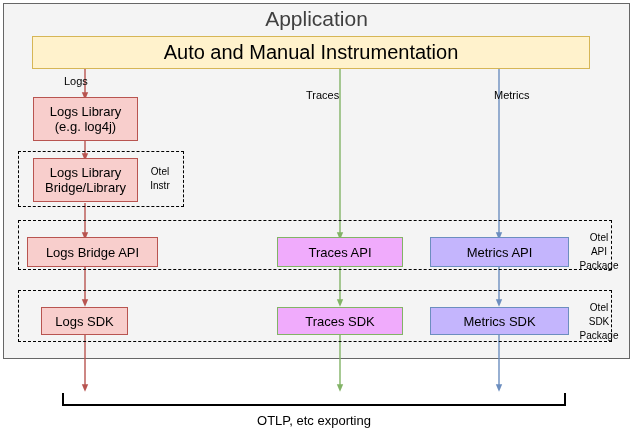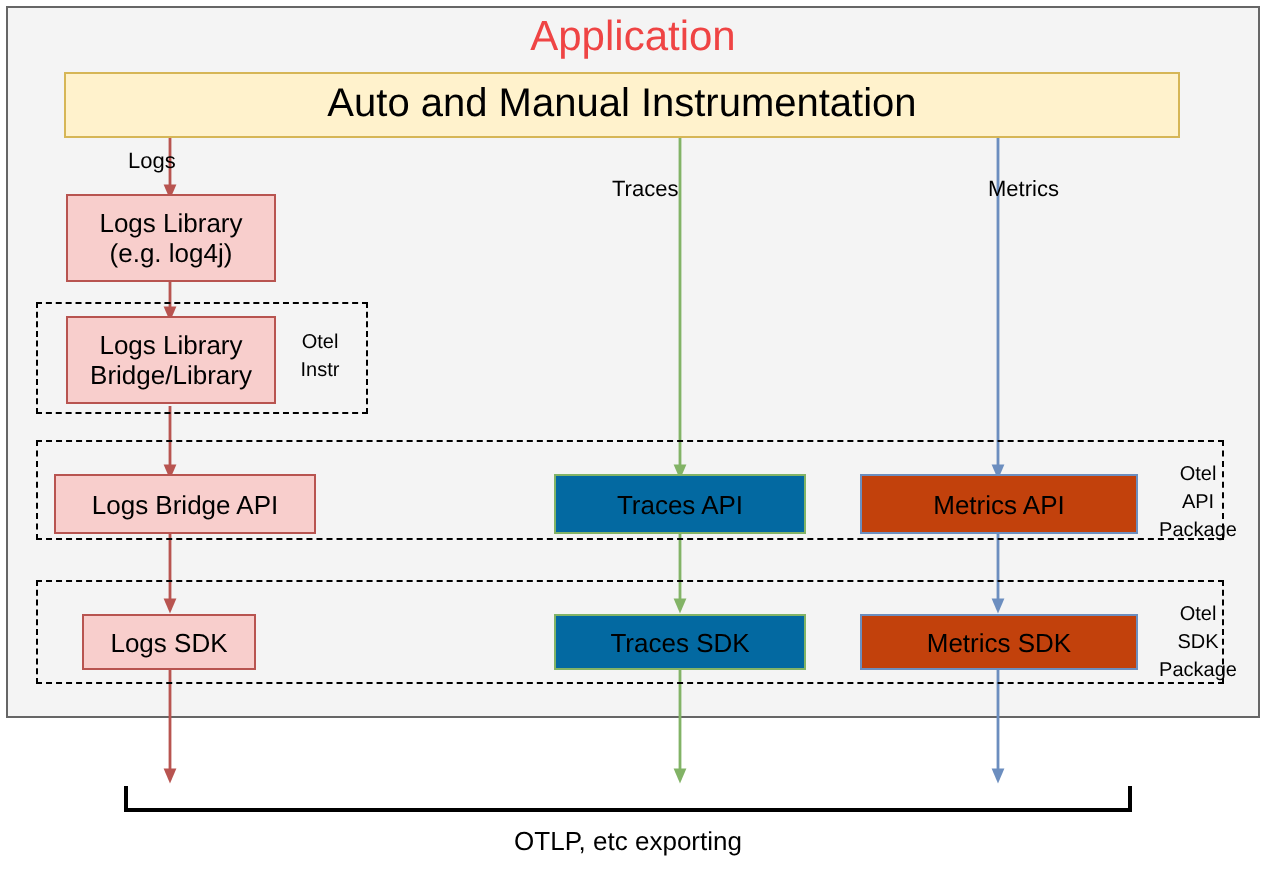--- a/index.html
+++ b/index.html
@@ -31,21 +31,21 @@
     background: #f4f4f4;
     border: 1px solid #666666;
   }
 
   #app-title {
     left: 3px;
     top: 6px;
     width: 627px;
     text-align: center;
     font-size: 21px;
-    color: #ef4444;
+    color: #404040;
     line-height: 26px;
   }
 
   
   #instrumentation-bar {
     left: 32px;
     top: 36px;
     width: 558px;
     height: 33px;
     background: #fff2cc;
@@ -63,22 +63,22 @@
     align-items: center;
     justify-content: center;
     text-align: center;
     font-size: 13px;
     color: #000000;
     line-height: 15px;
     border-width: 1px;
     border-style: solid;
   }
   .node.red   { background: #f8cecc; border-color: #b85450; }
-  .node.green { background: #0369a1; border-color: #82b366; text-align: center; }
-  .node.blue  { background: #c2410c; border-color: #6c8ebf; }
+  .node.green { background: #f0abfc; border-color: #82b366; text-align: center; }
+  .node.blue  { background: #c4b5fd; border-color: #6c8ebf; }
 
   
   .dashed-box {
     border: 1.6px dashed #000000;
     background: transparent;
   }
   .pkg-label {
     font-size: 10px;
     color: #000000;
     line-height: 14px;

